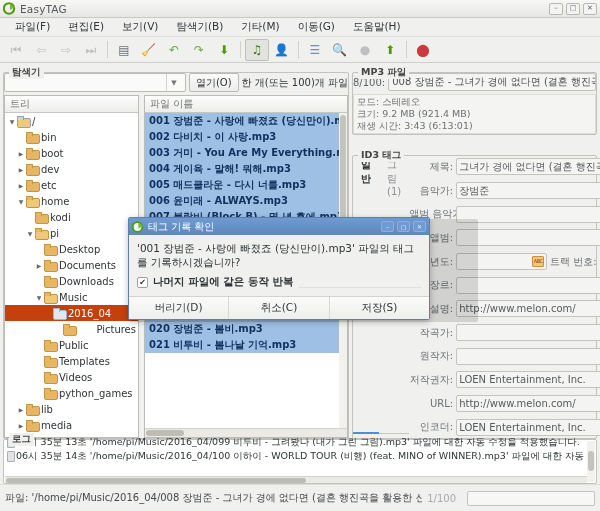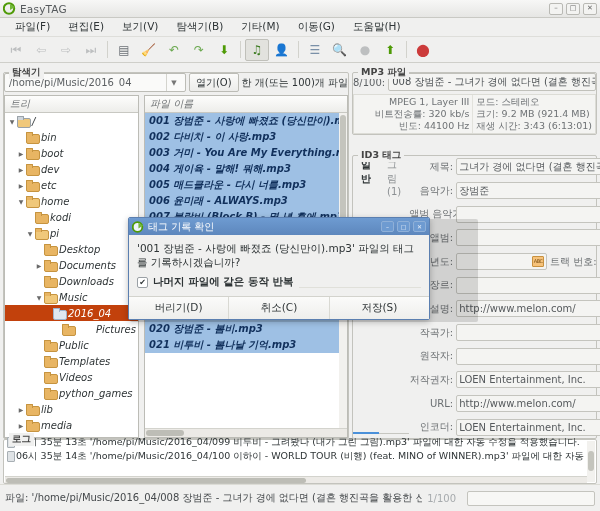--- a/index.html
+++ b/index.html
@@ -71,21 +71,21 @@
     margin-left: auto; width: 15px; height: 17px; border-left: 1px solid #d4d4ce;
     display: flex; align-items: center; justify-content: center; color: #777; font-size: 7px;
   }
   .btn-open {
     height: 19px; border: 1px solid #bcbcb6; border-radius: 2px;
     background: linear-gradient(#fbfbfa,#ececea); padding: 0 6px;
     display: flex; align-items: center; font-size: 10px; color: #2e3436;
   }
   .filecount { font-size: 10px; color: #2e3436; white-space: nowrap; overflow: hidden; }
 
-  .panes { flex: 1; display: flex; gap: 0; min-height: 0; font-style: italic; }
+  .panes { flex: 1; display: flex; gap: 0; min-height: 0; }
   .tree-pane { width: 135px; display: flex; flex-direction: column; border: 1px solid #bcbcb6; background: #fff; min-width: 0; }
   .splitter { width: 5px; background: #f0f0ef; display: flex; align-items: center; justify-content: center; }
   .splitter .grip { width: 3px; height: 26px; background: #cfcfc9; border-radius: 1px; }
   .list-pane { flex: 1; display: flex; flex-direction: column; border: 1px solid #bcbcb6; background: #fff; min-width: 0; }
 
   .col-head {
     height: 17px; background: linear-gradient(#fdfdfc,#ededea);
     border-bottom: 1px solid #c8c8c2; display: flex; align-items: center;
     padding: 0 5px; font-size: 10px; color: #6d7173;
   }
@@ -277,21 +277,20 @@
     </div>
 
   <div class="main">
 
     <div class="left-pane">
       <div class="frame browser-frame">
         <div class="frame-title">탐색기</div>
 
         <div class="path-row">
           <div class="path-combo">
-            <span class="pc-text">/home/pi/Music/2016_04</span>
             <span class="combo-arrow">▼</span>
           </div>
           <div class="btn-open">열기(O)</div>
           <div class="filecount">한 개(또는 100)개 파일</div>
         </div>
 
         <div class="panes">
           <div class="tree-pane">
             <div class="col-head">트리</div>
             <div class="tree-body">
@@ -437,25 +436,20 @@
     </div>
 
     <div class="right-pane">
       <div class="frame mp3-frame">
         <div class="frame-title">MP3 파일</div>
         <div class="mp3-file-row">
           <span class="mp3-counter">8/100:</span>
           <div class="mp3-name">008 장범준 - 그녀가 경에 없다면 (결혼 행진곡을 활용한 신곡).mp3</div>
         </div>
         <div class="mp3-info">
-          <div class="col left" id="mp3-info-left">
-              <div class="line">MPEG 1, Layer III</div>
-              <div class="line">비트전송률: 320 kb/s</div>
-              <div class="line">빈도: 44100 Hz</div>
-            </div>
           <div class="col" id="mp3-info-right">
               <div class="line">모드: 스테레오</div>
               <div class="line">크기: 9.2 MB (921.4 MB)</div>
               <div class="line">재생 시간: 3:43 (6:13:01)</div>
             </div>
         </div>
       </div>
 
       <div class="frame id3-frame">
         <div class="frame-title">ID3 태그</div>

